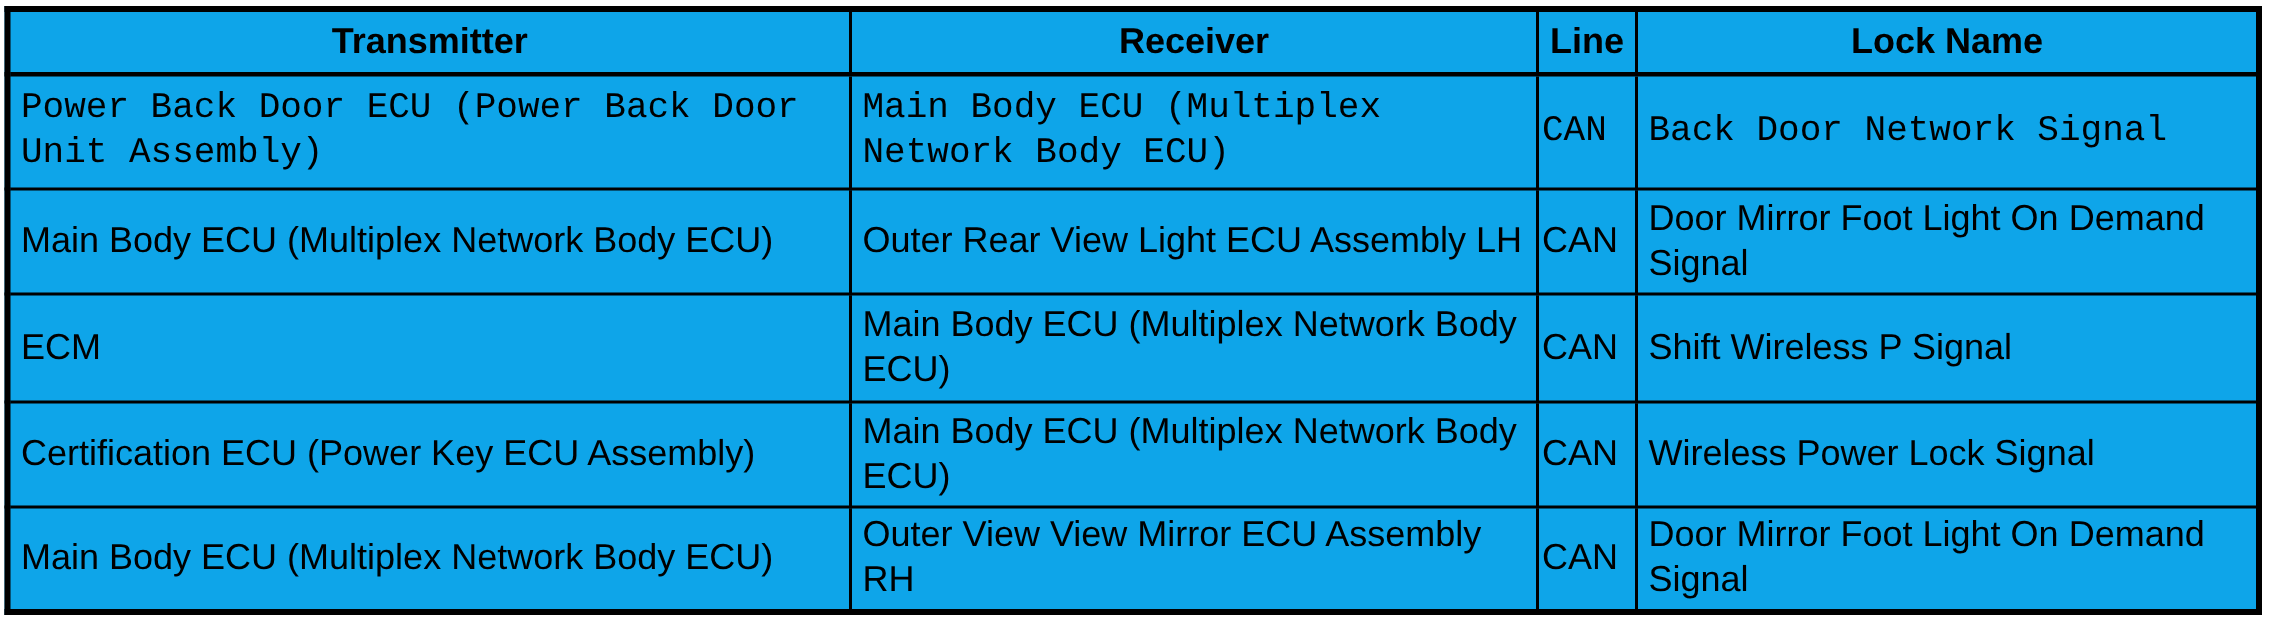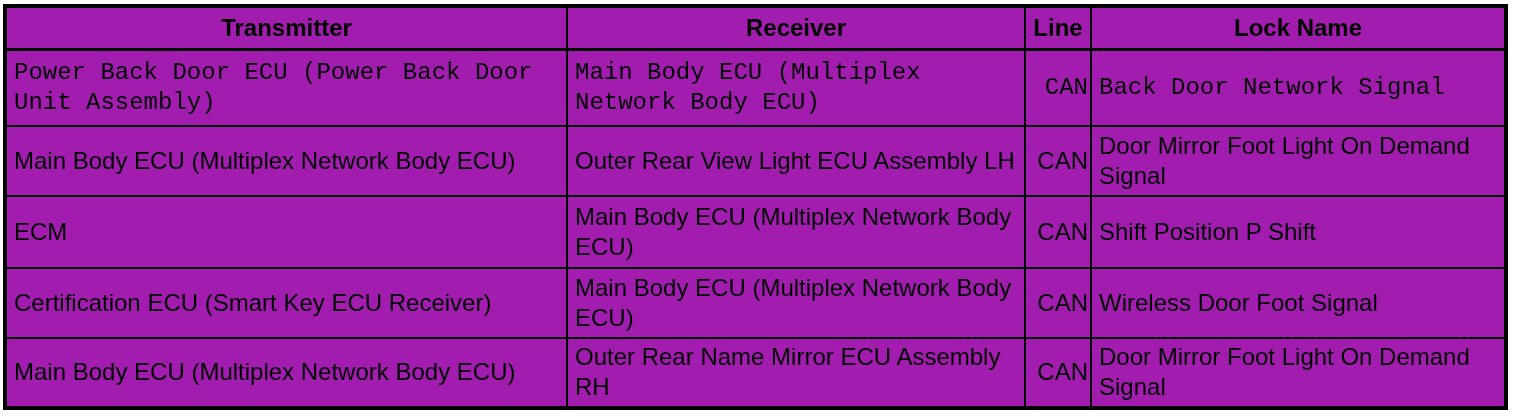--- a/index.html
+++ b/index.html
@@ -15,21 +15,21 @@
     overflow: hidden;
   }
   .table-wrap {
     padding: 4px 3px;
   }
   table.signal-table {
     border-collapse: collapse;
     table-layout: fixed;
     width: 1249px;
     border: 4px solid #000000;
-    background: #a21caf;
+    background: #0ea5e9;
   }
   table.signal-table th,
   table.signal-table td {
     border: 2px solid #000000;
     padding: 2px 7px;
     font-size: 24px;
     line-height: 30px;
     color: #000000;
     overflow: hidden;
     word-wrap: break-word;
@@ -41,21 +41,21 @@
     height: 36px;
     border-bottom: 3px solid #000000;
     padding: 2px 4px;
   }
   table.signal-table tbody td {
     text-align: left;
     vertical-align: middle;
     font-weight: normal;
   }
   table.signal-table td.line-cell {
-    text-align: right;
+    text-align: left;
     padding: 2px 2px;
   }
   
   tbody tr:nth-child(1) { height: 76px; font-family: Liberation Mono, monospace; }
   tbody tr:nth-child(2) { height: 70px; }
   tbody tr:nth-child(3) { height: 72px; }
   tbody tr:nth-child(4) { height: 70px; }
   tbody tr:nth-child(5) { height: 70px; }
   
   col.c-transmitter { width: 562px; }
@@ -92,29 +92,29 @@
       <tr>
         <td>Main Body ECU (Multiplex Network Body ECU)</td>
         <td>Outer Rear View Light ECU Assembly LH</td>
         <td class="line-cell">CAN</td>
         <td>Door Mirror Foot Light On Demand Signal</td>
       </tr>
       <tr>
         <td>ECM</td>
         <td>Main Body ECU (Multiplex Network Body ECU)</td>
         <td class="line-cell">CAN</td>
-        <td>Shift Position P Shift</td>
+        <td>Shift Wireless P Signal</td>
       </tr>
       <tr>
-        <td>Certification ECU (Smart Key ECU Receiver)</td>
+        <td>Certification ECU (Power Key ECU Assembly)</td>
         <td>Main Body ECU (Multiplex Network Body ECU)</td>
         <td class="line-cell">CAN</td>
-        <td>Wireless Door Foot Signal</td>
+        <td>Wireless Power Lock Signal</td>
       </tr>
       <tr>
         <td>Main Body ECU (Multiplex Network Body ECU)</td>
-        <td>Outer Rear Name Mirror ECU Assembly RH</td>
+        <td>Outer View View Mirror ECU Assembly RH</td>
         <td class="line-cell">CAN</td>
         <td>Door Mirror Foot Light On Demand Signal</td>
       </tr>
     </tbody>
   </table>
 </div>
 
 </body></html>

